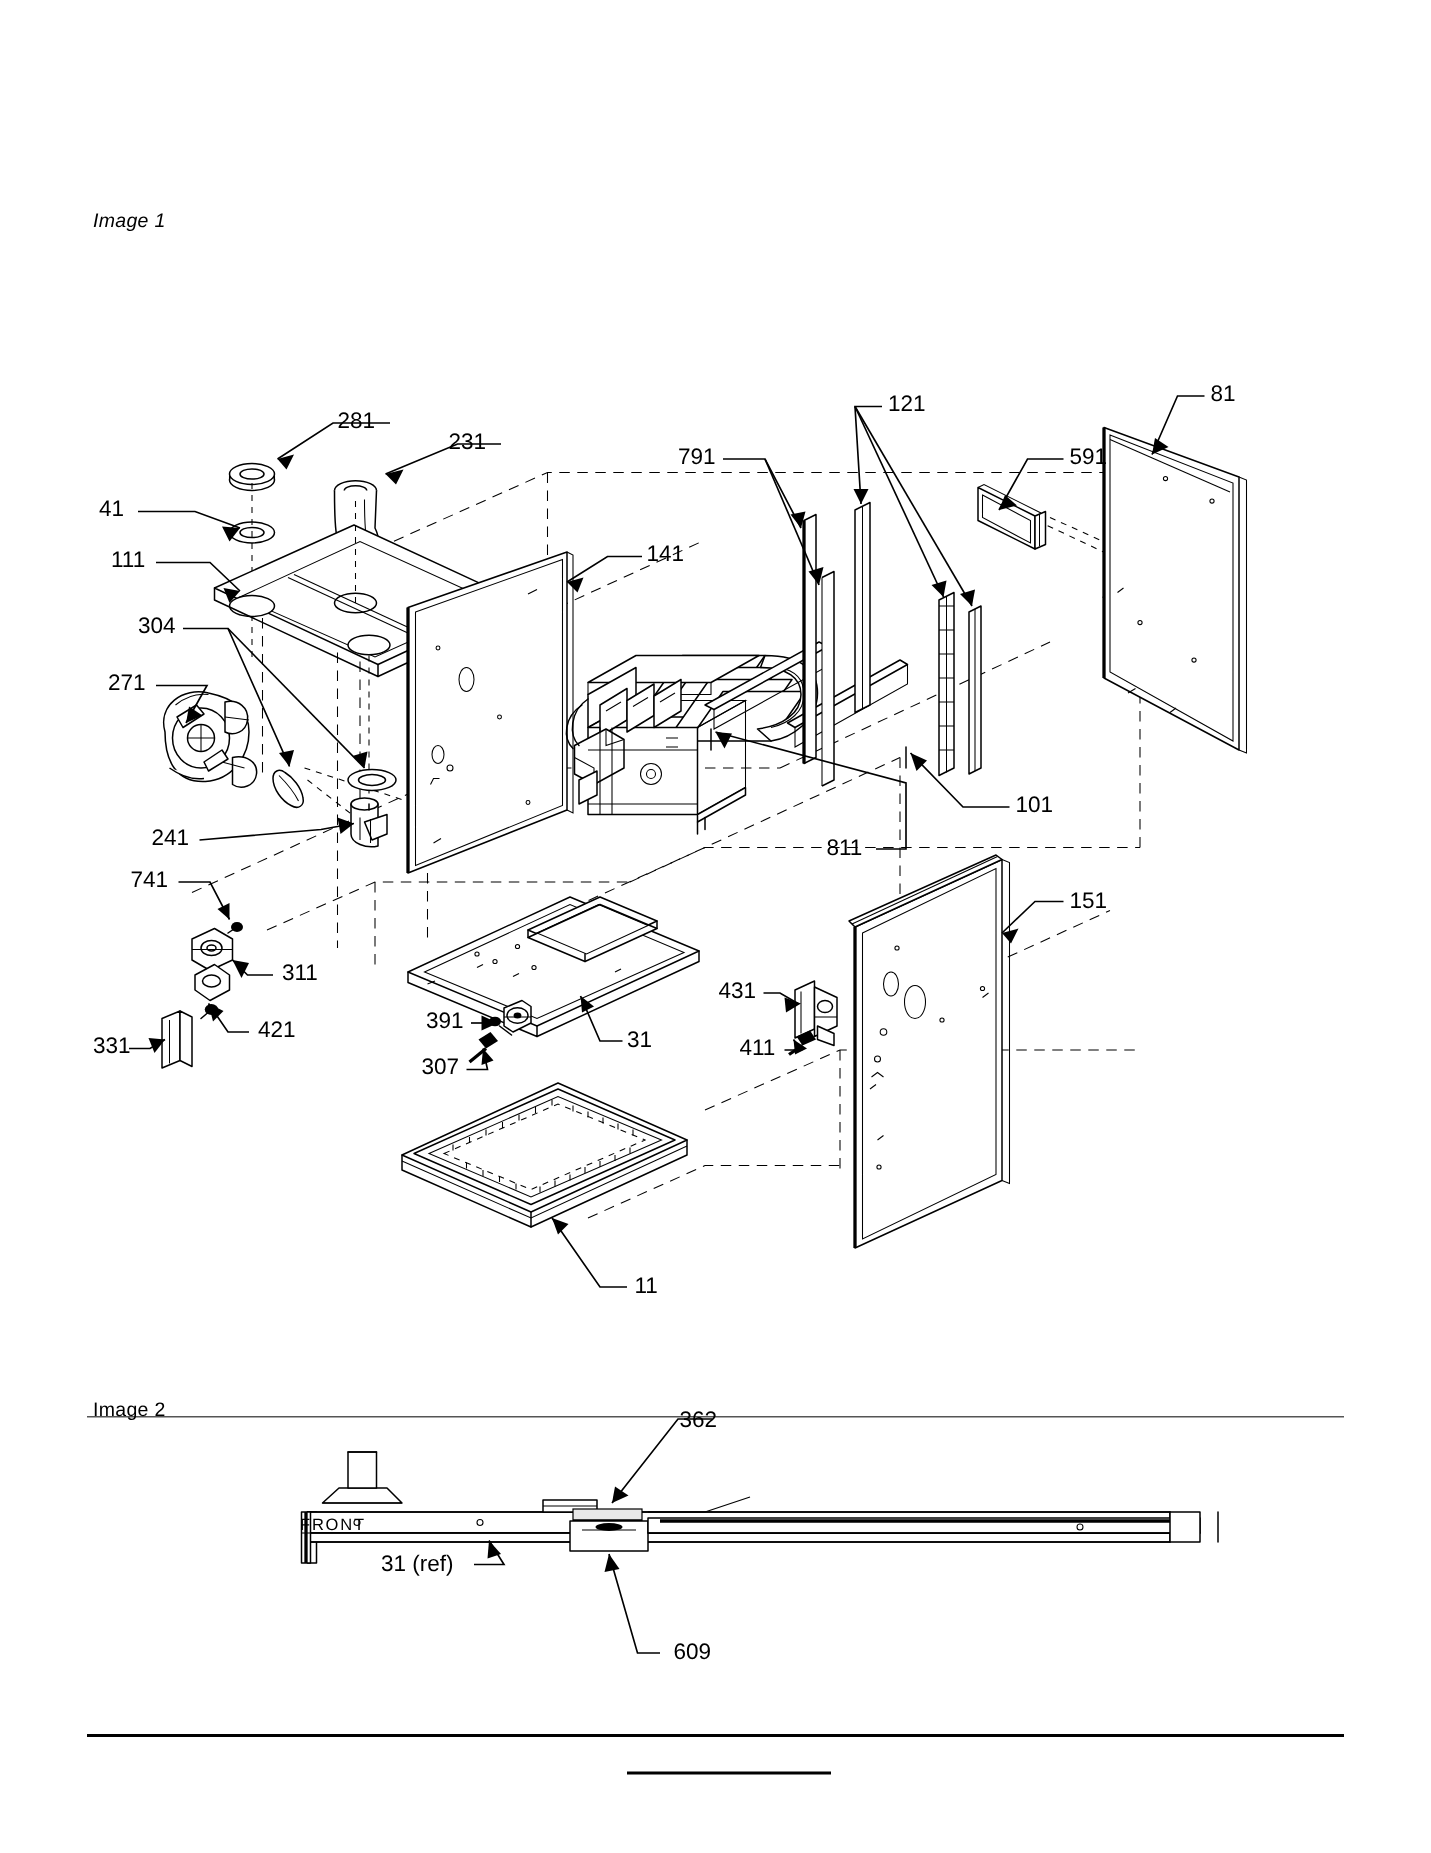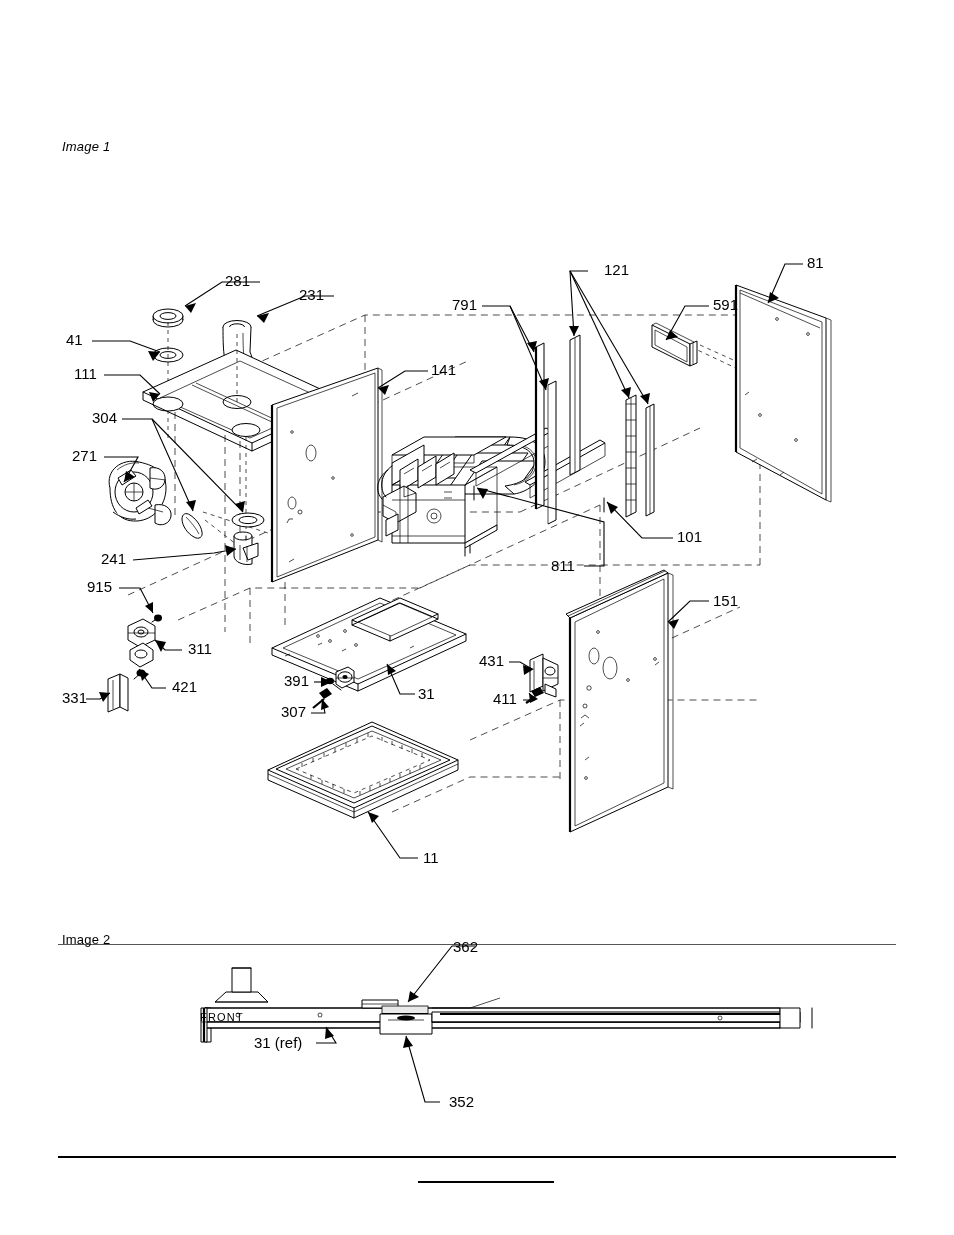--- a/index.html
+++ b/index.html
@@ -493,27 +493,27 @@
     </g>
   </svg>
 
   <div class="callout" style="left:225px; top:273px;">281</div>
   <div class="callout" style="left:299px; top:287px;">231</div>
   <div class="callout" style="left:66px;  top:332px;">41</div>
   <div class="callout" style="left:74px;  top:366px;">111</div>
   <div class="callout" style="left:92px;  top:410px;">304</div>
   <div class="callout" style="left:72px;  top:448px;">271</div>
   <div class="callout" style="left:101px; top:551px;">241</div>
-  <div class="callout" style="left:87px;  top:579px;">915</div>
+  <div class="callout" style="left:87px;  top:579px;">741</div>
   <div class="callout" style="left:188px; top:641px;">311</div>
   <div class="callout" style="left:172px; top:679px;">421</div>
   <div class="callout" style="left:62px;  top:690px;">331</div>
   <div class="callout" style="left:431px; top:362px;">141</div>
   <div class="callout" style="left:452px; top:297px;">791</div>
-  <div class="callout" style="left:592px; top:262px;margin-left:12px;">121</div>
+  <div class="callout" style="left:592px; top:262px;">121</div>
   <div class="callout" style="left:713px; top:297px;">591</div>
   <div class="callout" style="left:807px; top:255px;">81</div>
   <div class="callout" style="left:677px; top:529px;">101</div>
   <div class="callout" style="left:551px; top:558px;">811</div>
   <div class="callout" style="left:713px; top:593px;">151</div>
   <div class="callout" style="left:284px; top:673px;text-align:center;">391</div>
   <div class="callout" style="left:418px; top:686px;">31</div>
   <div class="callout" style="left:479px; top:653px;">431</div>
   <div class="callout" style="left:493px; top:691px;">411</div>
   <div class="callout" style="left:281px; top:704px;">307</div>
@@ -595,18 +595,18 @@
       <path class="fillk" d="M326,97 L334,106 L325,109 Z"></path>
 
       <path class="leader" d="M440,172 L425,172 L406,106"></path>
       <path class="fillk" d="M406,106 L413,116 L403,118 Z"></path>
     </g>
   </svg>
 
   <div class="callout callout-sm" style="left:152px; top:1012px;padding-left:48px;">FRONT</div>
   <div class="callout" style="left:453px; top:939px;">362</div>
   <div class="callout" style="left:254px; top:1035px;">31 (ref)</div>
-  <div class="callout" style="left:449px; top:1094px;">352</div>
+  <div class="callout" style="left:449px; top:1094px;">609</div>
 
   <div class="rule" id="rule-footer-1"></div>
   <div class="rule" id="rule-footer-2"></div>
 
 </div>
 
 </body></html>

